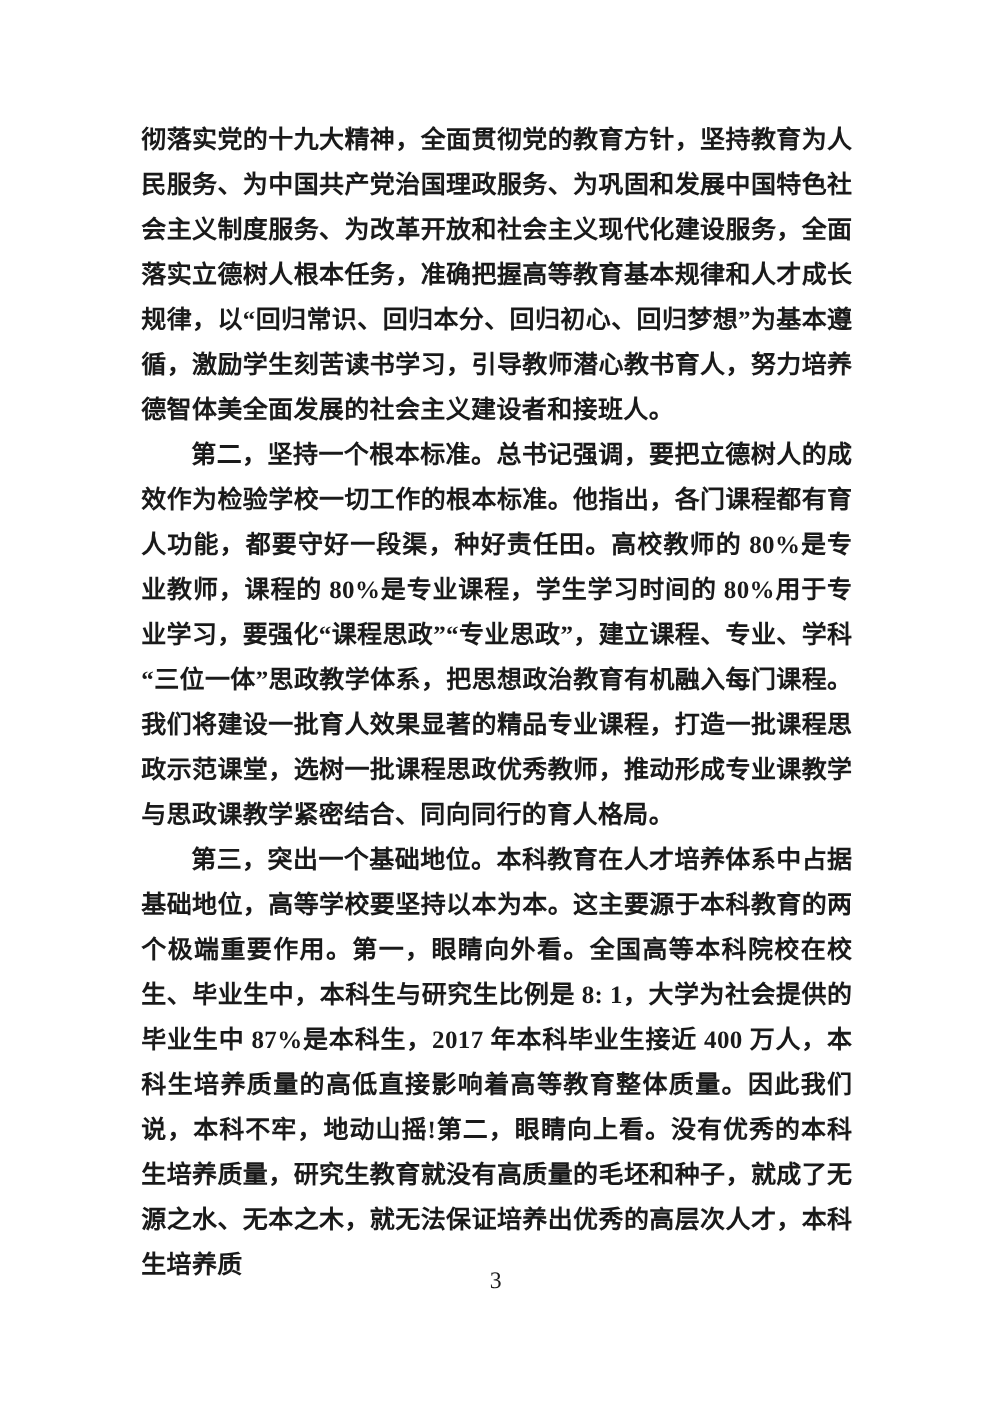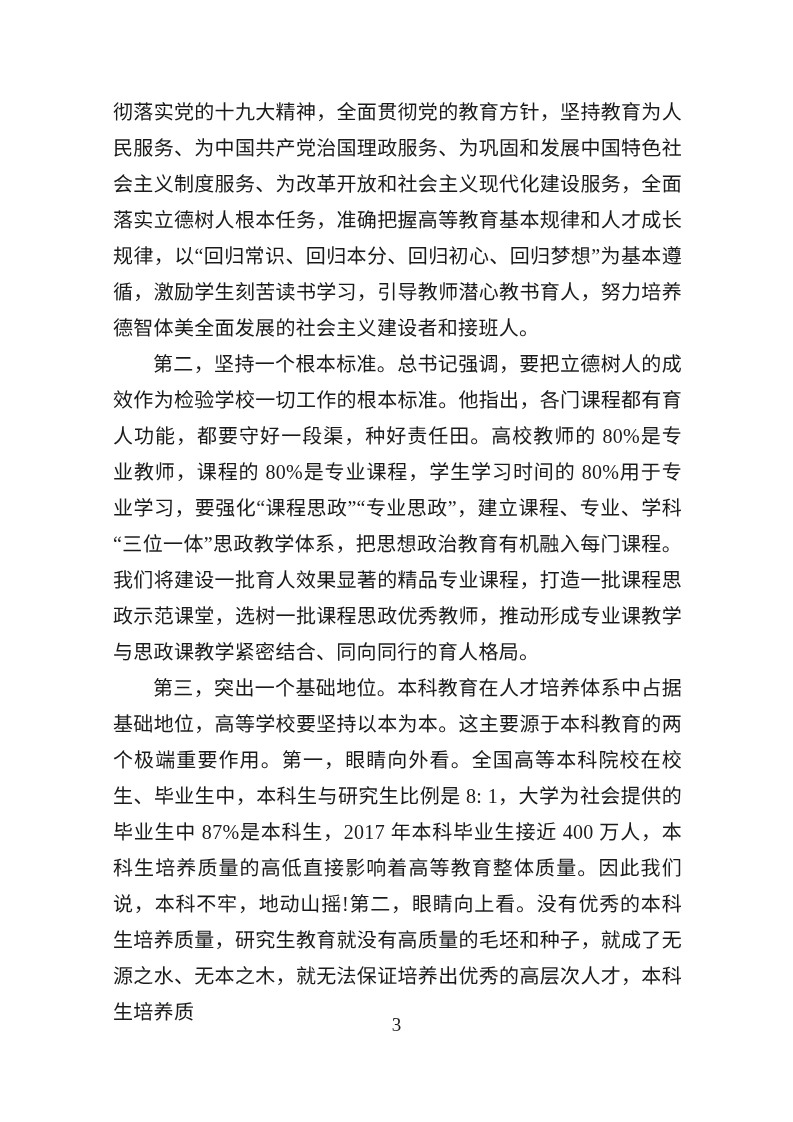--- a/index.html
+++ b/index.html
@@ -28,24 +28,24 @@
   }
   .para {
     margin: 0;
     padding: 0;
     text-indent: 2em;
   }
   .para.no-indent {
     text-indent: 0;
   }
   .run {
-    font-weight: normal;
+    font-weight: bold;
   }
   .run.bold {
-    font-weight: normal;
+    font-weight: bold;
   }
   .page-number {
     position: absolute;
     top: 1012px;
     left: 0;
     width: 100%;
     text-align: center;
     font-size: 19px;
     line-height: 26px;
     color: #1a1a1a;

